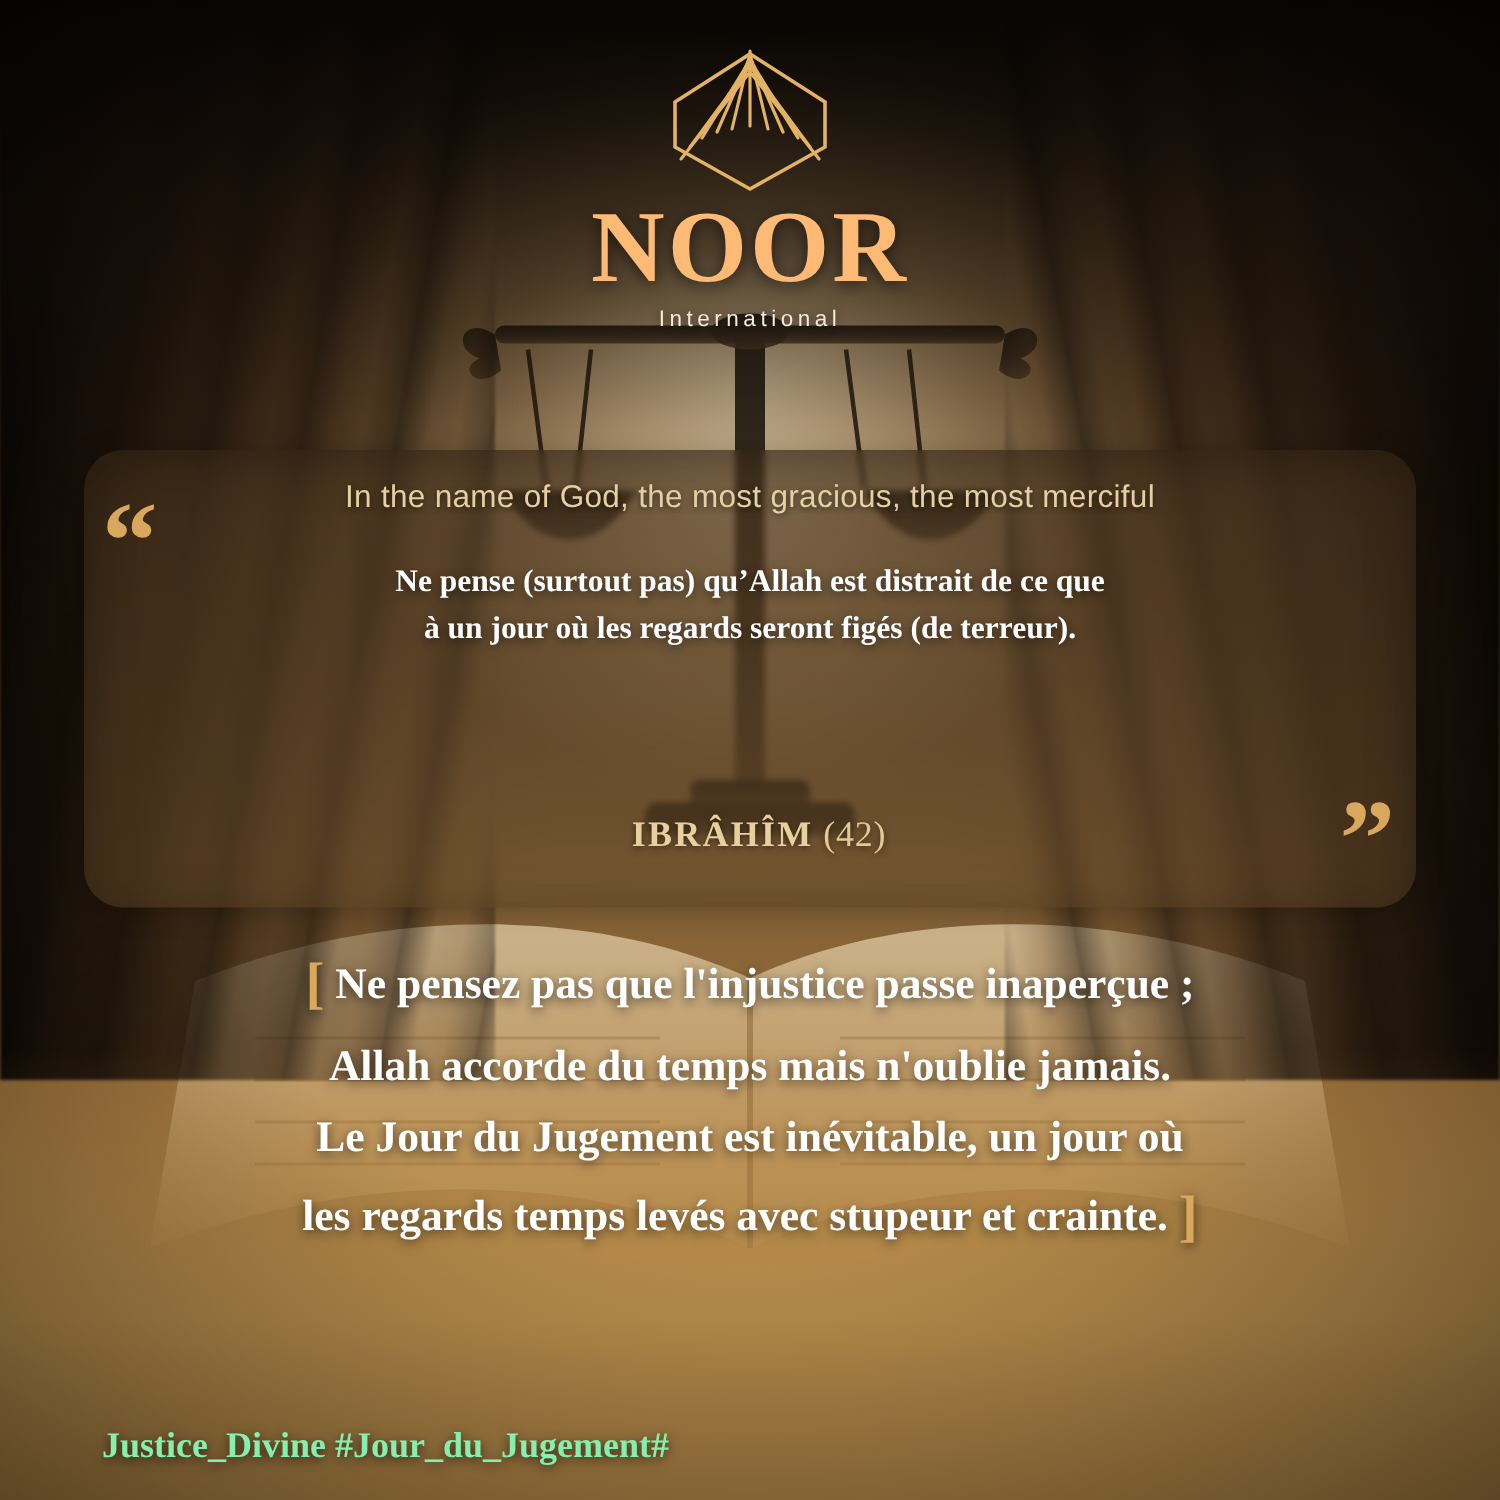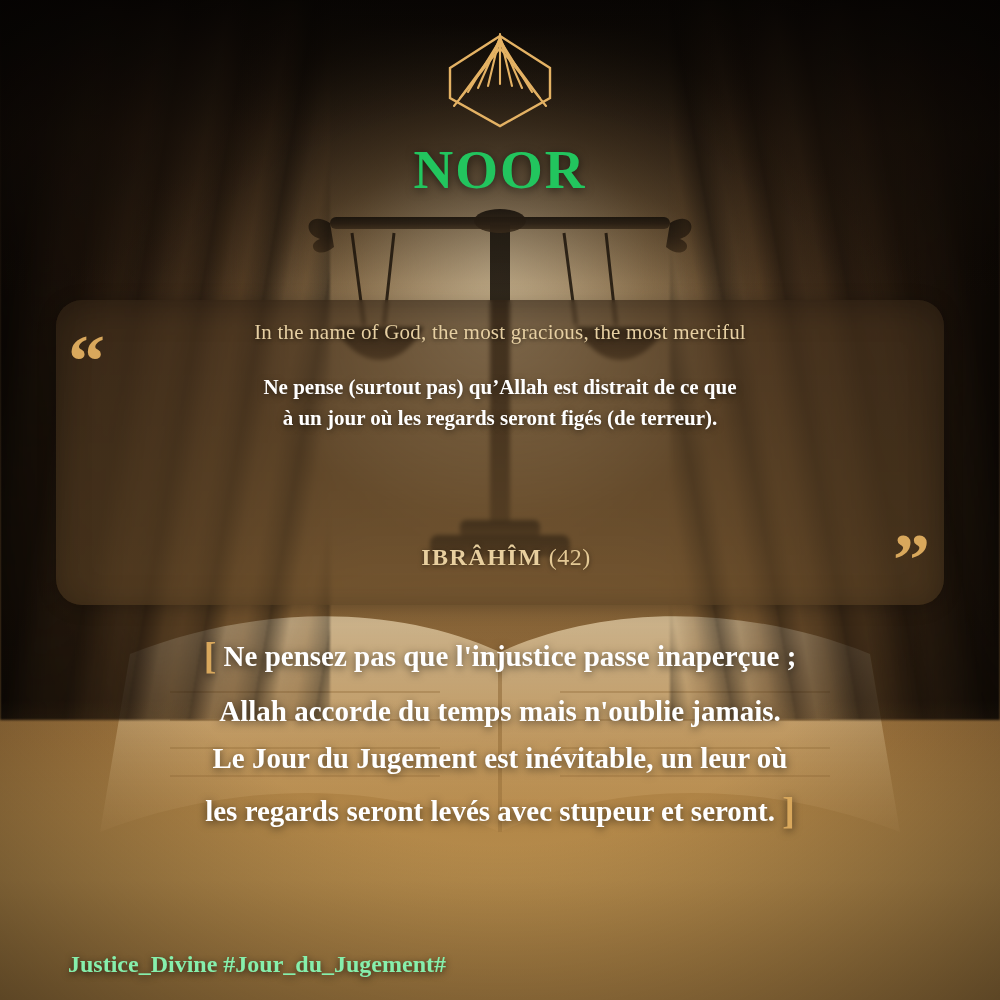--- a/index.html
+++ b/index.html
@@ -102,25 +102,24 @@
     text-align: center;
     z-index: 6;
   }
   .logo-mark {
     width: 120px;
     height: 108px;
     margin: 0 auto;
     display: block;
   }
   .logo-name {
-    margin-top: 12px;
-    font-family: "Liberation Serif", serif;
-    font-size: 55px;
+    font-family: "Liberation Serif", serif;
+    font-size: 68px;
     letter-spacing: 2px;
-    color: #22c55e;
+    color: #fdba74;
     font-weight: 700;
     line-height: 1;
     text-shadow: 0 2px 10px rgba(0,0,0,0.55);
   }
   .logo-sub {
     margin-top: 6px;
     font-family: "Liberation Sans", sans-serif;
     font-size: 15px;
     letter-spacing: 3px;
     color: #f3ead8;
@@ -138,21 +137,21 @@
     background: linear-gradient(180deg, rgba(70,50,30,0.62) 0%, rgba(86,63,36,0.58) 55%, rgba(104,76,42,0.52) 100%);
     box-shadow: 0 6px 34px rgba(0,0,0,0.28) inset, 0 2px 18px rgba(0,0,0,0.25);
     backdrop-filter: blur(2px);
     z-index: 5;
   }
   .basmala {
     position: absolute;
     left: 0; right: 0;
     top: 20px;
     text-align: center;
-    font-family: Liberation Serif, serif;
+    font-family: Liberation Sans, sans-serif;
     font-size: 21px;
     color: #e6cfa2;
     letter-spacing: 0.2px;
     text-shadow: 0 1px 4px rgba(0,0,0,0.5);
   }
   .quote-mark {
     position: absolute;
     font-family: "Liberation Serif", serif;
     font-size: 74px;
     color: #d9a85c;
@@ -292,20 +291,21 @@
         <line x1="60" y1="18" x2="28" y2="70"></line>
         <line x1="60" y1="18" x2="92" y2="70"></line>
         <line x1="60" y1="22" x2="20" y2="76"></line>
         <line x1="60" y1="22" x2="100" y2="76"></line>
         <line x1="60" y1="26" x2="14" y2="84"></line>
         <line x1="60" y1="26" x2="106" y2="84"></line>
       </g>
       <path d="M10 46 L60 14 L110 46 L110 76 L60 104 L10 76 Z" fill="none" stroke="#e4b264" stroke-width="2.4"></path>
     </svg>
     <div class="logo-name">NOOR</div>
+    <div class="logo-sub">International</div>
   </div>
 
   <div class="quote-card">
     <div class="basmala">In the name of God, the most gracious, the most merciful</div>
     <div class="quote-mark quote-open">“</div>
     <div class="quote-mark quote-close">”</div>
 
     <div class="verse">
       <div>Ne pense (surtout pas) qu’Allah est distrait de ce que</div>
       <div>à un jour où les regards seront figés (de terreur).</div>
@@ -316,22 +316,22 @@
       <span class="num">(42)</span>
     </div>
   </div>
 
   <div class="commentary">
     <div>
       <span class="bracket">[</span>
       <span>Ne pensez pas que l'injustice passe inaperçue ;</span>
     </div>
     <div>Allah accorde du temps mais n'oublie jamais.</div>
-    <div>Le Jour du Jugement est inévitable, un leur où</div>
+    <div>Le Jour du Jugement est inévitable, un jour où</div>
     <div>
-      <span>les regards seront levés avec stupeur et seront.</span>
+      <span>les regards temps levés avec stupeur et crainte.</span>
       <span class="bracket">]</span>
     </div>
   </div>
 
   <div class="footer">Justice_Divine #Jour_du_Jugement#</div>
 
 </div>
 
 </body></html>

